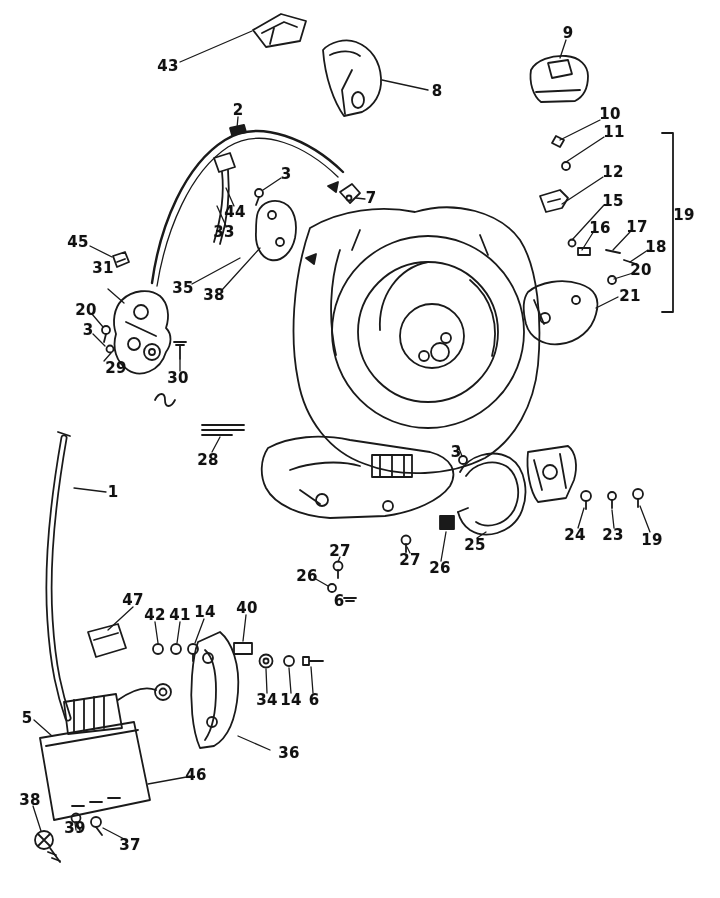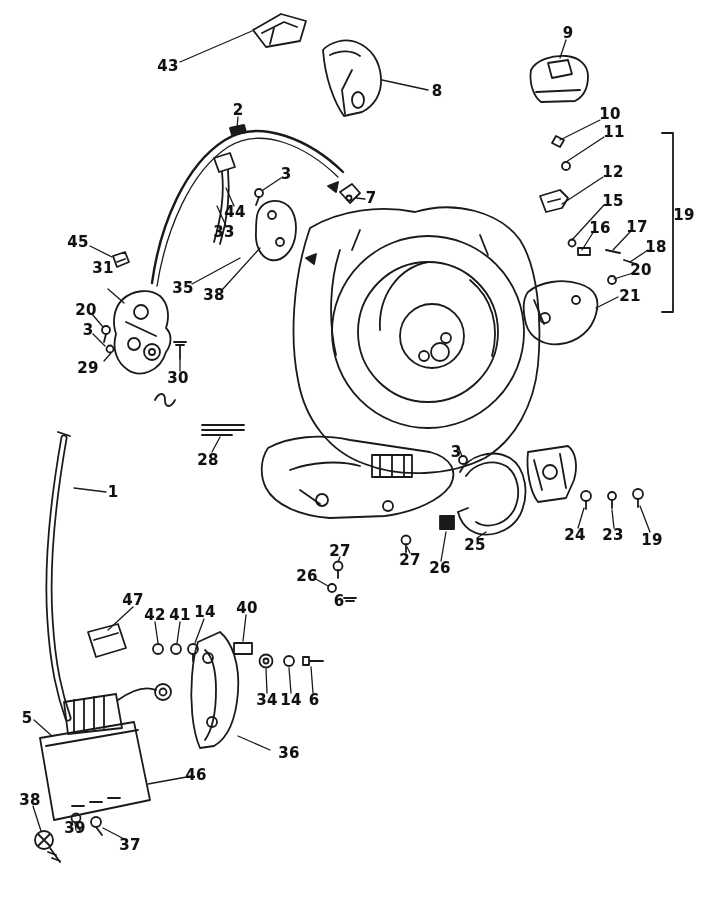--- a/index.html
+++ b/index.html
@@ -326,21 +326,21 @@
       <div class="part-label" style="left: 630px; top: 296px;">21</div>
       <div class="part-label" style="left: 371px; top: 198px;">7</div>
       <div class="part-label" style="left: 235px; top: 212px;">44</div>
       <div class="part-label" style="left: 224px; top: 232px;">33</div>
       <div class="part-label" style="left: 78px; top: 242px;">45</div>
       <div class="part-label" style="left: 103px; top: 268px;">31</div>
       <div class="part-label" style="left: 183px; top: 288px;">35</div>
       <div class="part-label" style="left: 214px; top: 295px;">38</div>
       <div class="part-label" style="left: 86px; top: 310px;">20</div>
       <div class="part-label" style="left: 88px; top: 330px;">3</div>
-      <div class="part-label" style="left: 88px; top: 368px; text-align: right;">29</div>
+      <div class="part-label" style="left: 116px; top: 368px; text-align: right;">29</div>
       <div class="part-label" style="left: 178px; top: 378px;">30</div>
       <div class="part-label" style="left: 208px; top: 460px;">28</div>
       <div class="part-label" style="left: 113px; top: 492px;">1</div>
       <div class="part-label" style="left: 456px; top: 452px;">3</div>
       <div class="part-label" style="left: 475px; top: 545px;">25</div>
       <div class="part-label" style="left: 575px; top: 535px;">24</div>
       <div class="part-label" style="left: 613px; top: 535px;">23</div>
       <div class="part-label" style="left: 652px; top: 540px;">19</div>
       <div class="part-label" style="left: 340px; top: 551px;">27</div>
       <div class="part-label" style="left: 307px; top: 576px;">26</div>

